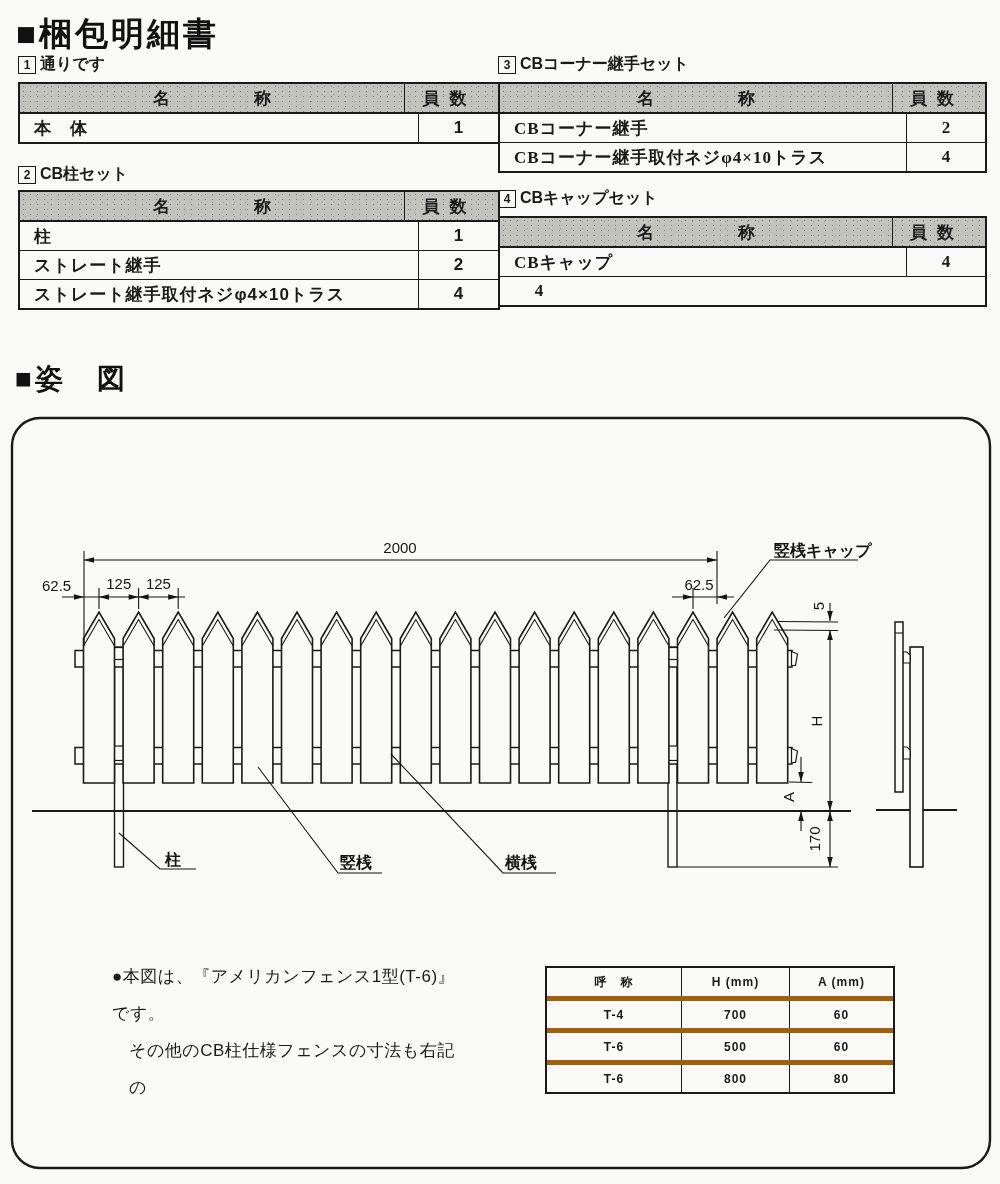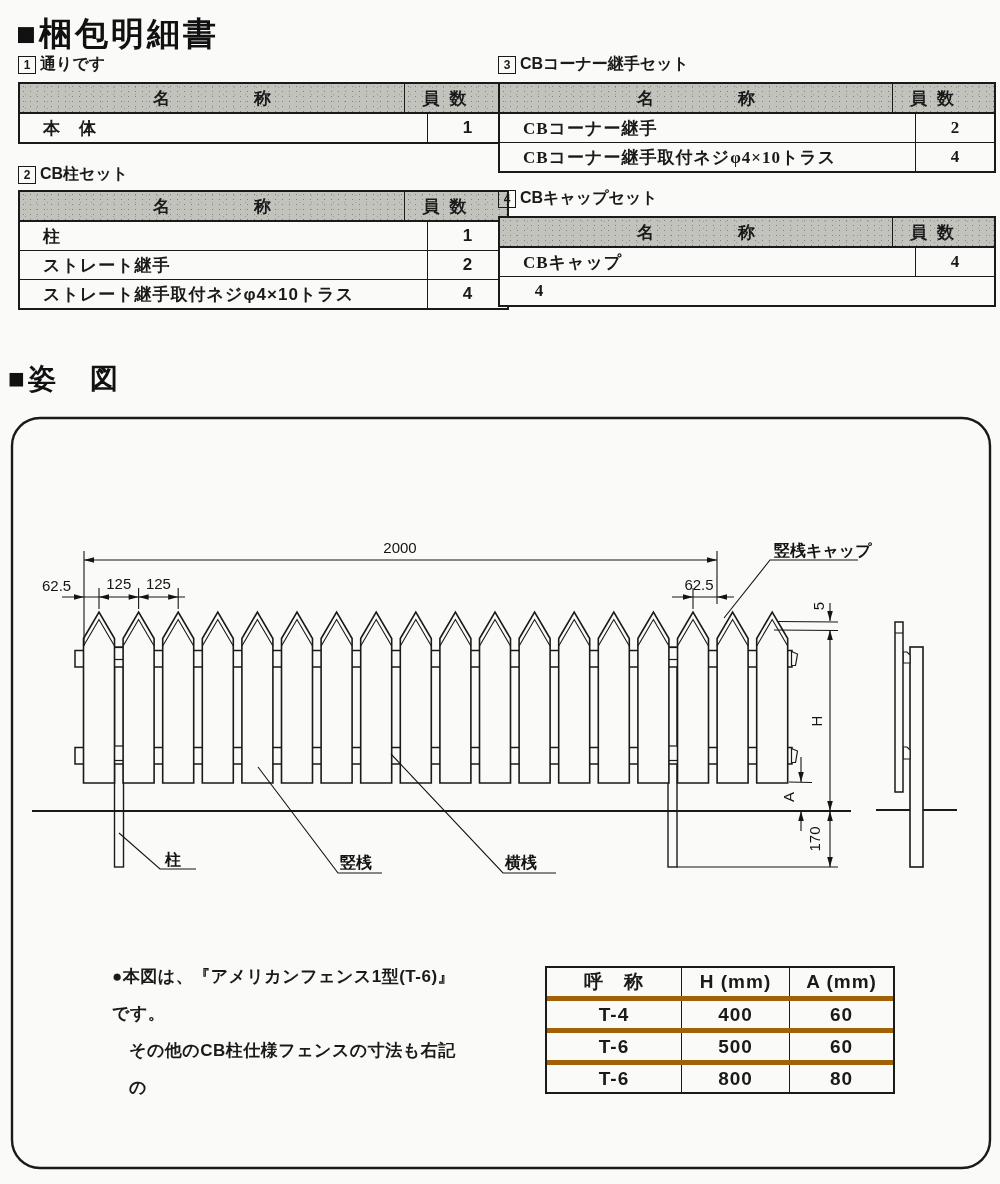--- a/index.html
+++ b/index.html
@@ -25,40 +25,40 @@
                      radial-gradient(#9b9b94 0.7px, rgba(0,0,0,0) 0.8px);
     background-size:7px 5px,11px 7px;
   }
   .pk-head .h-name{display:flex;align-items:center;justify-content:center;gap:84px;
     font-size:17px;font-weight:700;border-right:1.5px solid #1a1a1a;}
   .pk-head .h-qty{display:flex;align-items:center;justify-content:center;gap:10px;
     font-size:17px;font-weight:700;}
   .pk-row{display:flex;border-top:1px solid #1a1a1a;}
   .pk-row:first-of-type{border-top:none;}
   .pk-name{font-size:17px;font-weight:600;display:flex;align-items:center;
-    padding-left:23px;border-right:1.5px solid #1a1a1a;letter-spacing:1px;}
+    padding-left:14px;border-right:1.5px solid #1a1a1a;letter-spacing:1px;}
   .pk-qty{font-size:17px;font-weight:600;display:flex;align-items:center;justify-content:center;}
   
   .tw-left .h-name,.tw-left .pk-name{width:384px;}
   .tw-left .h-qty,.tw-left .pk-qty{width:79px;}
   .tw-left .pk-head{height:28px;}
   .tw-left .pk-row{height:28px;}
   
   .tw-right .h-name,.tw-right .pk-name{width:392px;}
   .tw-right .h-qty,.tw-right .pk-qty{width:78px;}
   .tw-right .pk-head{height:28px;}
   .tw-right .pk-row{height:28px;font-family:Liberation Serif, serif;}
   
-  .note{font-size:17px;font-weight:700;line-height:37px;letter-spacing:0.5px;}
+  .note{font-size:17px;font-weight:400;line-height:37px;letter-spacing:0.5px;}
   .note .ind{padding-left:17px;}
   .sp-table{border:2px solid #1a1a1a;background:#fafaf8;}
   .sp-row{display:flex;border-top:5px solid #a16207;height:27px;}
   .sp-row.sp-head{border-top:none;height:28px;}
   .sp-c0,.sp-c1,.sp-c2{display:flex;align-items:center;justify-content:center;
-    font-size:19px;font-weight:600;letter-spacing:1px;}
+    font-size:12px;font-weight:600;letter-spacing:1px;}
   .sp-c0{width:134px;border-right:1px solid #1a1a1a;}
   .sp-c1{width:107px;border-right:1px solid #1a1a1a;}
   .sp-c2{width:103px;}
   
   svg text.dim{font-family:"Liberation Sans","DejaVu Sans",sans-serif;font-size:15px;fill:#141414;}
   svg text.jp{font-family:"Liberation Sans","DejaVu Sans",sans-serif;font-size:16px;font-weight:600;fill:#141414;}
 </style>
 </head>
 <body>
 
@@ -156,21 +156,21 @@
   </div>
 <div class="pk-row">
       <div class="pk-name">CBキャップ</div>
       <div class="pk-qty">4</div>
     </div>
     <div class="pk-row">
       <div class="pk-qty">4</div>
     </div>
   </div>
 
-<div class="abs main-title" style="left:8px;top:360px;font-size:28px;">■姿　図</div>
+<div class="abs main-title" style="left:15px;top:360px;font-size:28px;">■姿　図</div>
 
 <svg class="abs" style="left:0;top:0;" width="1000" height="1184" viewBox="0 0 1000 1184">
   <defs>
     <g id="pk">
       <path d="M -15.5 783 L -15.5 638.5 L 0 612 L 15.5 638.5 L 15.5 783 Z" fill="#fafaf8" stroke="#1a1a1a" stroke-width="1.6"></path>
       <path d="M -15.5 646 L 0 619.5 L 15.5 646" fill="none" stroke="#1a1a1a" stroke-width="1.1"></path>
     </g>
     <path id="arR" d="M0 0 L-10 -2.8 L-10 2.8 Z" fill="#141414"></path>
   </defs>
 
@@ -292,21 +292,21 @@
 </div>
 
 <div class="abs sp-table" style="left:545px;top:966px;">
   <div class="sp-row sp-head">
     <div class="sp-c0">呼　称</div>
     <div class="sp-c1">H (mm)</div>
     <div class="sp-c2">A (mm)</div>
   </div>
 <div class="sp-row">
       <div class="sp-c0">T-4</div>
-      <div class="sp-c1">400</div>
+      <div class="sp-c1">700</div>
       <div class="sp-c2">60</div>
     </div>
     <div class="sp-row">
       <div class="sp-c0">T-6</div>
       <div class="sp-c1">500</div>
       <div class="sp-c2">60</div>
     </div>
     <div class="sp-row">
       <div class="sp-c0">T-6</div>
       <div class="sp-c1">800</div>

